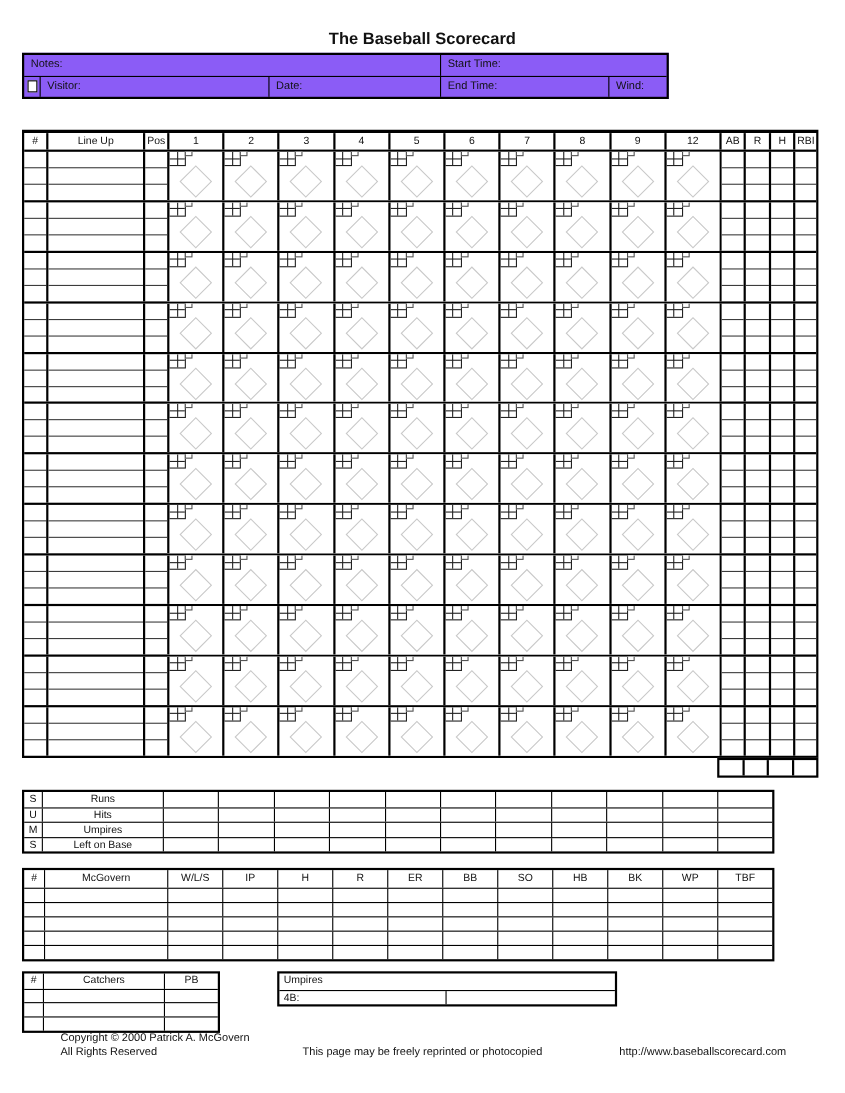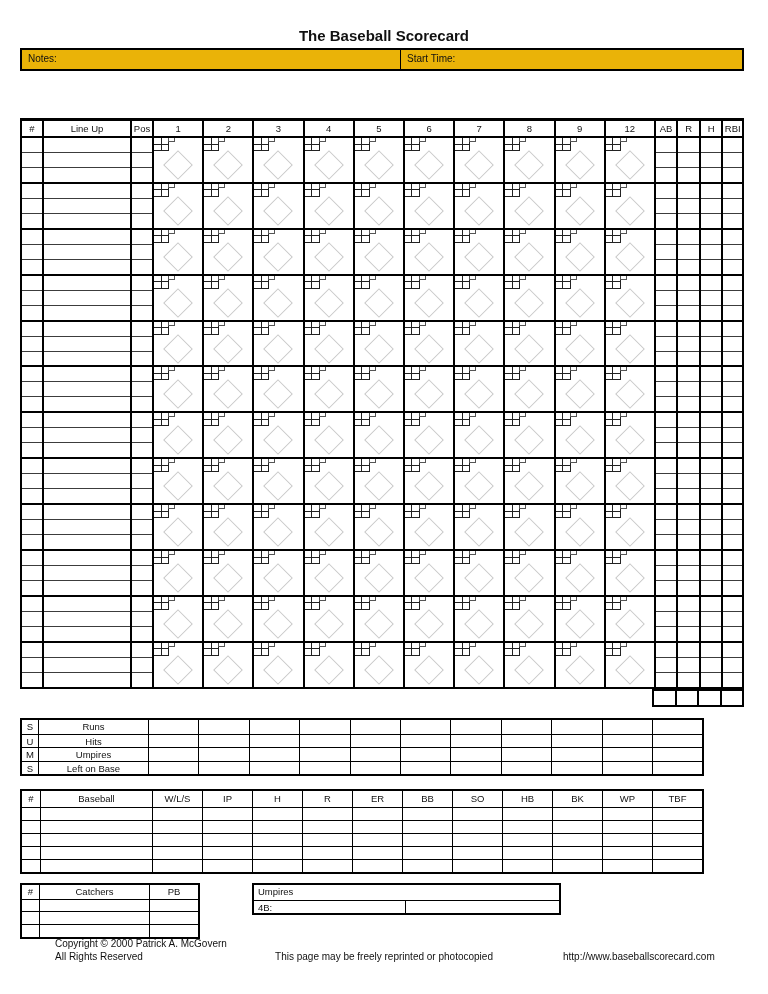--- a/index.html
+++ b/index.html
@@ -9,21 +9,21 @@
     font-family:"Liberation Sans", sans-serif; color:#111;
     -webkit-font-smoothing:antialiased;
   }
   .abs { position:absolute; }
 
   
   .title { left:0; right:0; top:27px; text-align:center;
            font-size:15px; font-weight:bold; }
 
   
-  .info { left:20px; top:48px; width:724px; border:2px solid #000; background:#eab308; }
+  .info { left:20px; top:48px; width:588px; border:2px solid #000; background:#8b5cf6; }
   .irow { display:flex; height:19px; border-top:1px solid #000; }
   .irow:first-child { border-top:none; }
   .ic { border-left:1px solid #000; font-size:10px; padding:3px 0 0 6px;
         overflow:hidden; white-space:nowrap; }
   .ic.first { border-left:none; }
   .iw-notes{width:378px} .iw-start{width:153px} .iw-flex{flex:1}
   .iw-cb{width:14px; padding:0;} .iw-name{width:208px} .iw-date{width:156px} .iw-end{width:153px}
   .cbox { width:9px; height:11px; border:1.5px solid #000; margin:3px auto 0; background:#fff; }
 
   
@@ -107,20 +107,29 @@
 </head>
 <body>
 
 <div class="abs title">The Baseball Scorecard</div>
 
 <div class="abs info">
   <div class="irow">
     <div class="ic first iw-notes">Notes:</div>
     <div class="ic iw-start">Start Time:</div>
   </div>
+  <div class="irow">
+    <div class="ic first iw-cb">
+      <div class="cbox"></div>
+    </div>
+    <div class="ic iw-name">Visitor:</div>
+    <div class="ic iw-date">Date:</div>
+    <div class="ic iw-end">End Time:</div>
+    <div class="ic iw-flex">Wind:</div>
+  </div>
 </div>
 
 <div class="abs grid">
   <div class="grow ghead">
       <div class="gc w-num">#</div>
       <div class="gc w-name">Line Up</div>
       <div class="gc w-pos">Pos</div>
       <div class="gc w-inn">1</div>
       <div class="gc w-inn">2</div>
       <div class="gc w-inn">3</div>
@@ -1250,21 +1259,21 @@
       <div class="scell s-inn"></div>
       <div class="scell s-inn"></div>
       <div class="scell s-inn"></div>
       <div class="scell s-last"></div>
     </div>
   </div>
 
 <div class="abs pitchers">
     <div class="prow phead">
       <div class="pcell p-num">#</div>
-      <div class="pcell p-name">Baseball</div>
+      <div class="pcell p-name">McGovern</div>
       <div class="pcell p-stat">W/L/S</div>
       <div class="pcell p-stat">IP</div>
       <div class="pcell p-stat">H</div>
       <div class="pcell p-stat">R</div>
       <div class="pcell p-stat">ER</div>
       <div class="pcell p-stat">BB</div>
       <div class="pcell p-stat">SO</div>
       <div class="pcell p-stat">HB</div>
       <div class="pcell p-stat">BK</div>
       <div class="pcell p-stat">WP</div>

